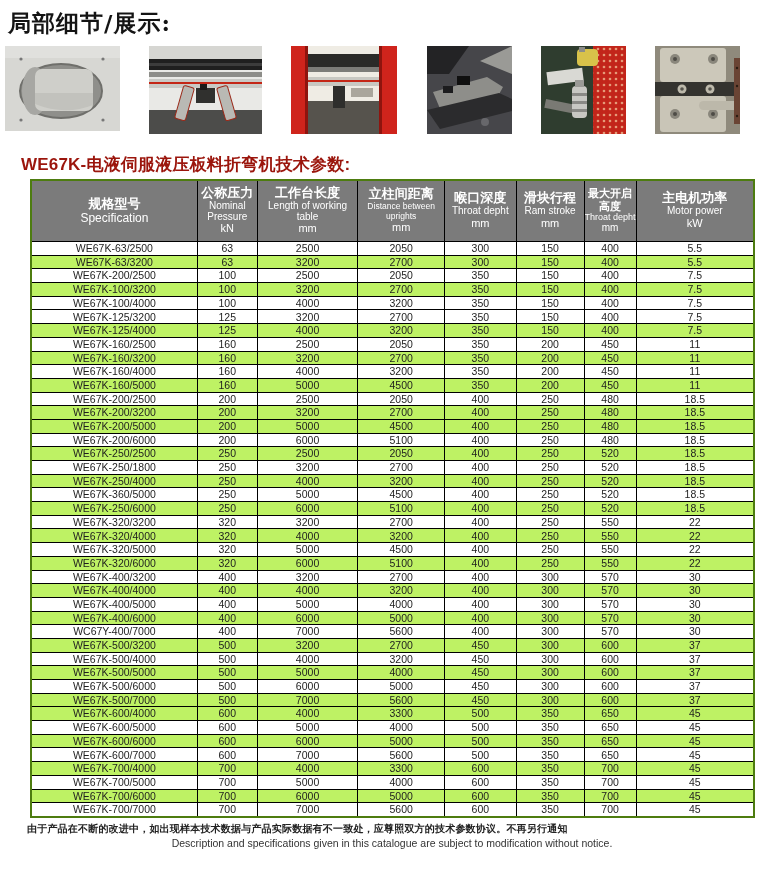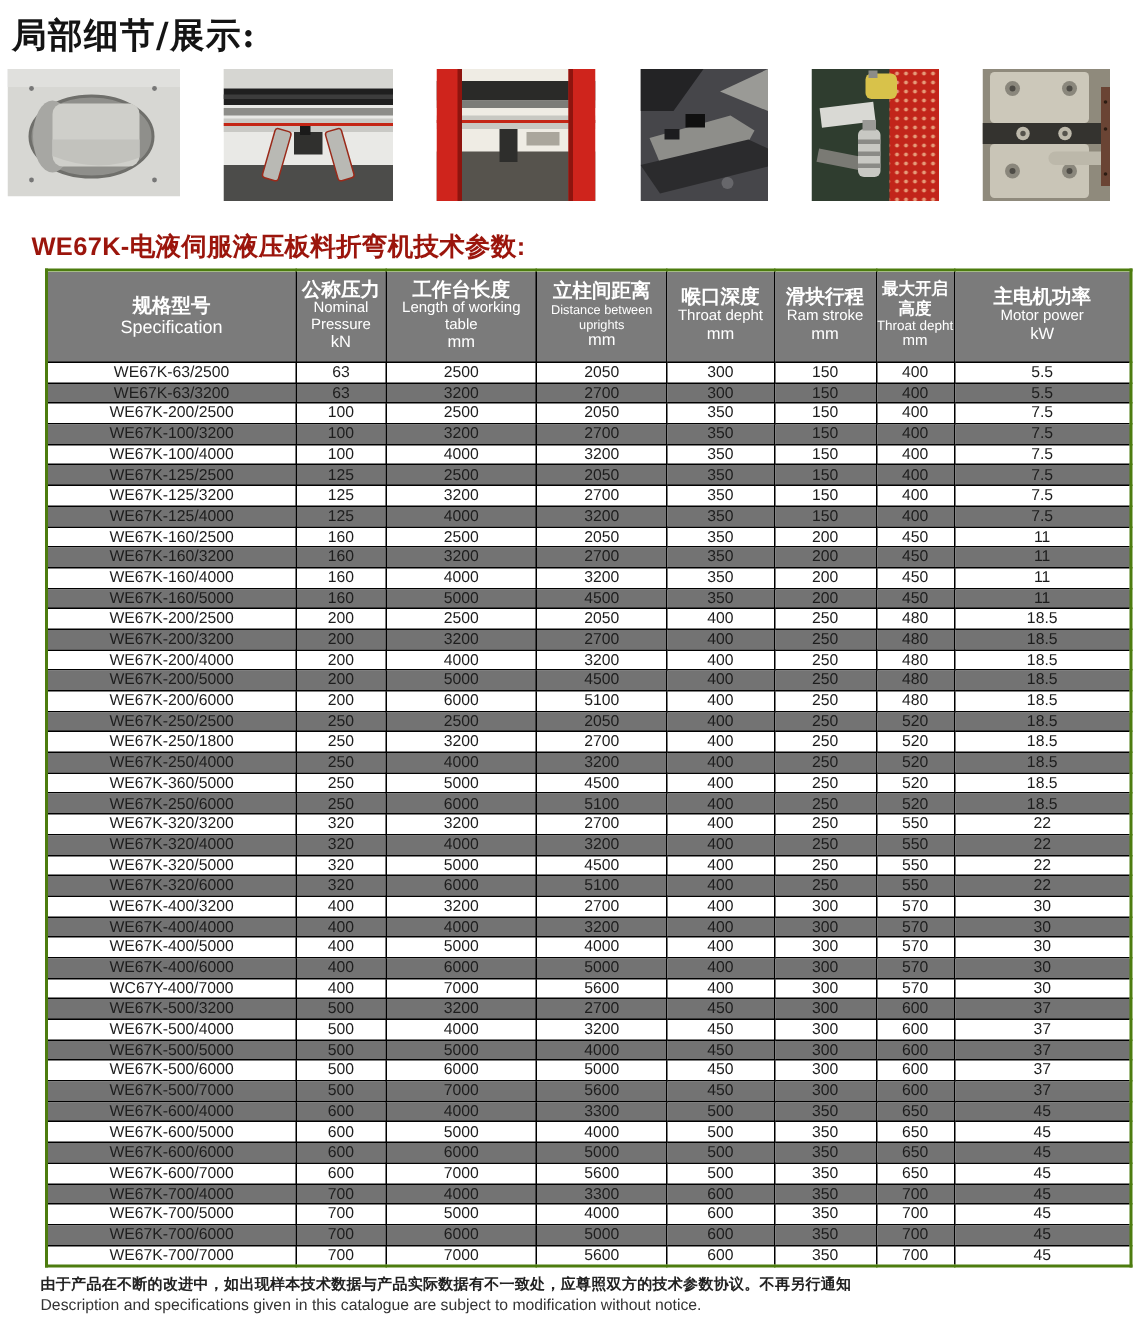--- a/index.html
+++ b/index.html
@@ -42,25 +42,25 @@
   .h-unit { font-size:11px; line-height:1.25; }
   .spec thead th:nth-child(1) .h-en { font-size:12px; }
   .spec thead th:nth-child(4) .h-en { font-size:8.5px; }
   .spec thead th:nth-child(7) .h-zh { font-size:11px; }
   .spec thead th:nth-child(7) .h-en { font-size:9px; }
   .spec thead th:nth-child(7) .h-unit { font-size:10px; }
   .spec tbody td {
     height:12.7px; font-size:10.5px; line-height:1; color:#1d1d1d;
     white-space:nowrap;
   }
-  .spec tbody tr.alt { background:#737373; }
+  .spec tbody tr.alt { background:#bef264; }
 
   .footnotes { margin:4px 0 4px 27px; }
   .fn-zh { margin:0; font-size:10px; font-weight:bold; color:#222; letter-spacing:0.2px; }
-  .fn-en { margin:1px 0 0 0; font-size:10.5px; color:#333; }
+  .fn-en { margin:1px 0 0 0; font-size:10.5px; color:#333;text-align:center; }
 </style>
 </head>
 <body>
 
 <div>
 
   <h1 class="section-title">局部细节/展示:</h1>
 
   <div class="photo-strip">
     <figure aria-label="tool-clamp-pocket-detail-photo">
@@ -270,30 +270,20 @@
         <tr>
           <td>WE67K-100/4000</td>
           <td>100</td>
           <td>4000</td>
           <td>3200</td>
           <td>350</td>
           <td>150</td>
           <td>400</td>
           <td>7.5</td>
         </tr>
-        <tr class="alt">
-          <td>WE67K-125/2500</td>
-          <td>125</td>
-          <td>2500</td>
-          <td>2050</td>
-          <td>350</td>
-          <td>150</td>
-          <td>400</td>
-          <td>7.5</td>
-        </tr>
         <tr>
           <td>WE67K-125/3200</td>
           <td>125</td>
           <td>3200</td>
           <td>2700</td>
           <td>350</td>
           <td>150</td>
           <td>400</td>
           <td>7.5</td>
         </tr>
@@ -360,30 +350,20 @@
         <tr class="alt">
           <td>WE67K-200/3200</td>
           <td>200</td>
           <td>3200</td>
           <td>2700</td>
           <td>400</td>
           <td>250</td>
           <td>480</td>
           <td>18.5</td>
         </tr>
-        <tr>
-          <td>WE67K-200/4000</td>
-          <td>200</td>
-          <td>4000</td>
-          <td>3200</td>
-          <td>400</td>
-          <td>250</td>
-          <td>480</td>
-          <td>18.5</td>
-        </tr>
         <tr class="alt">
           <td>WE67K-200/5000</td>
           <td>200</td>
           <td>5000</td>
           <td>4500</td>
           <td>400</td>
           <td>250</td>
           <td>480</td>
           <td>18.5</td>
         </tr>

